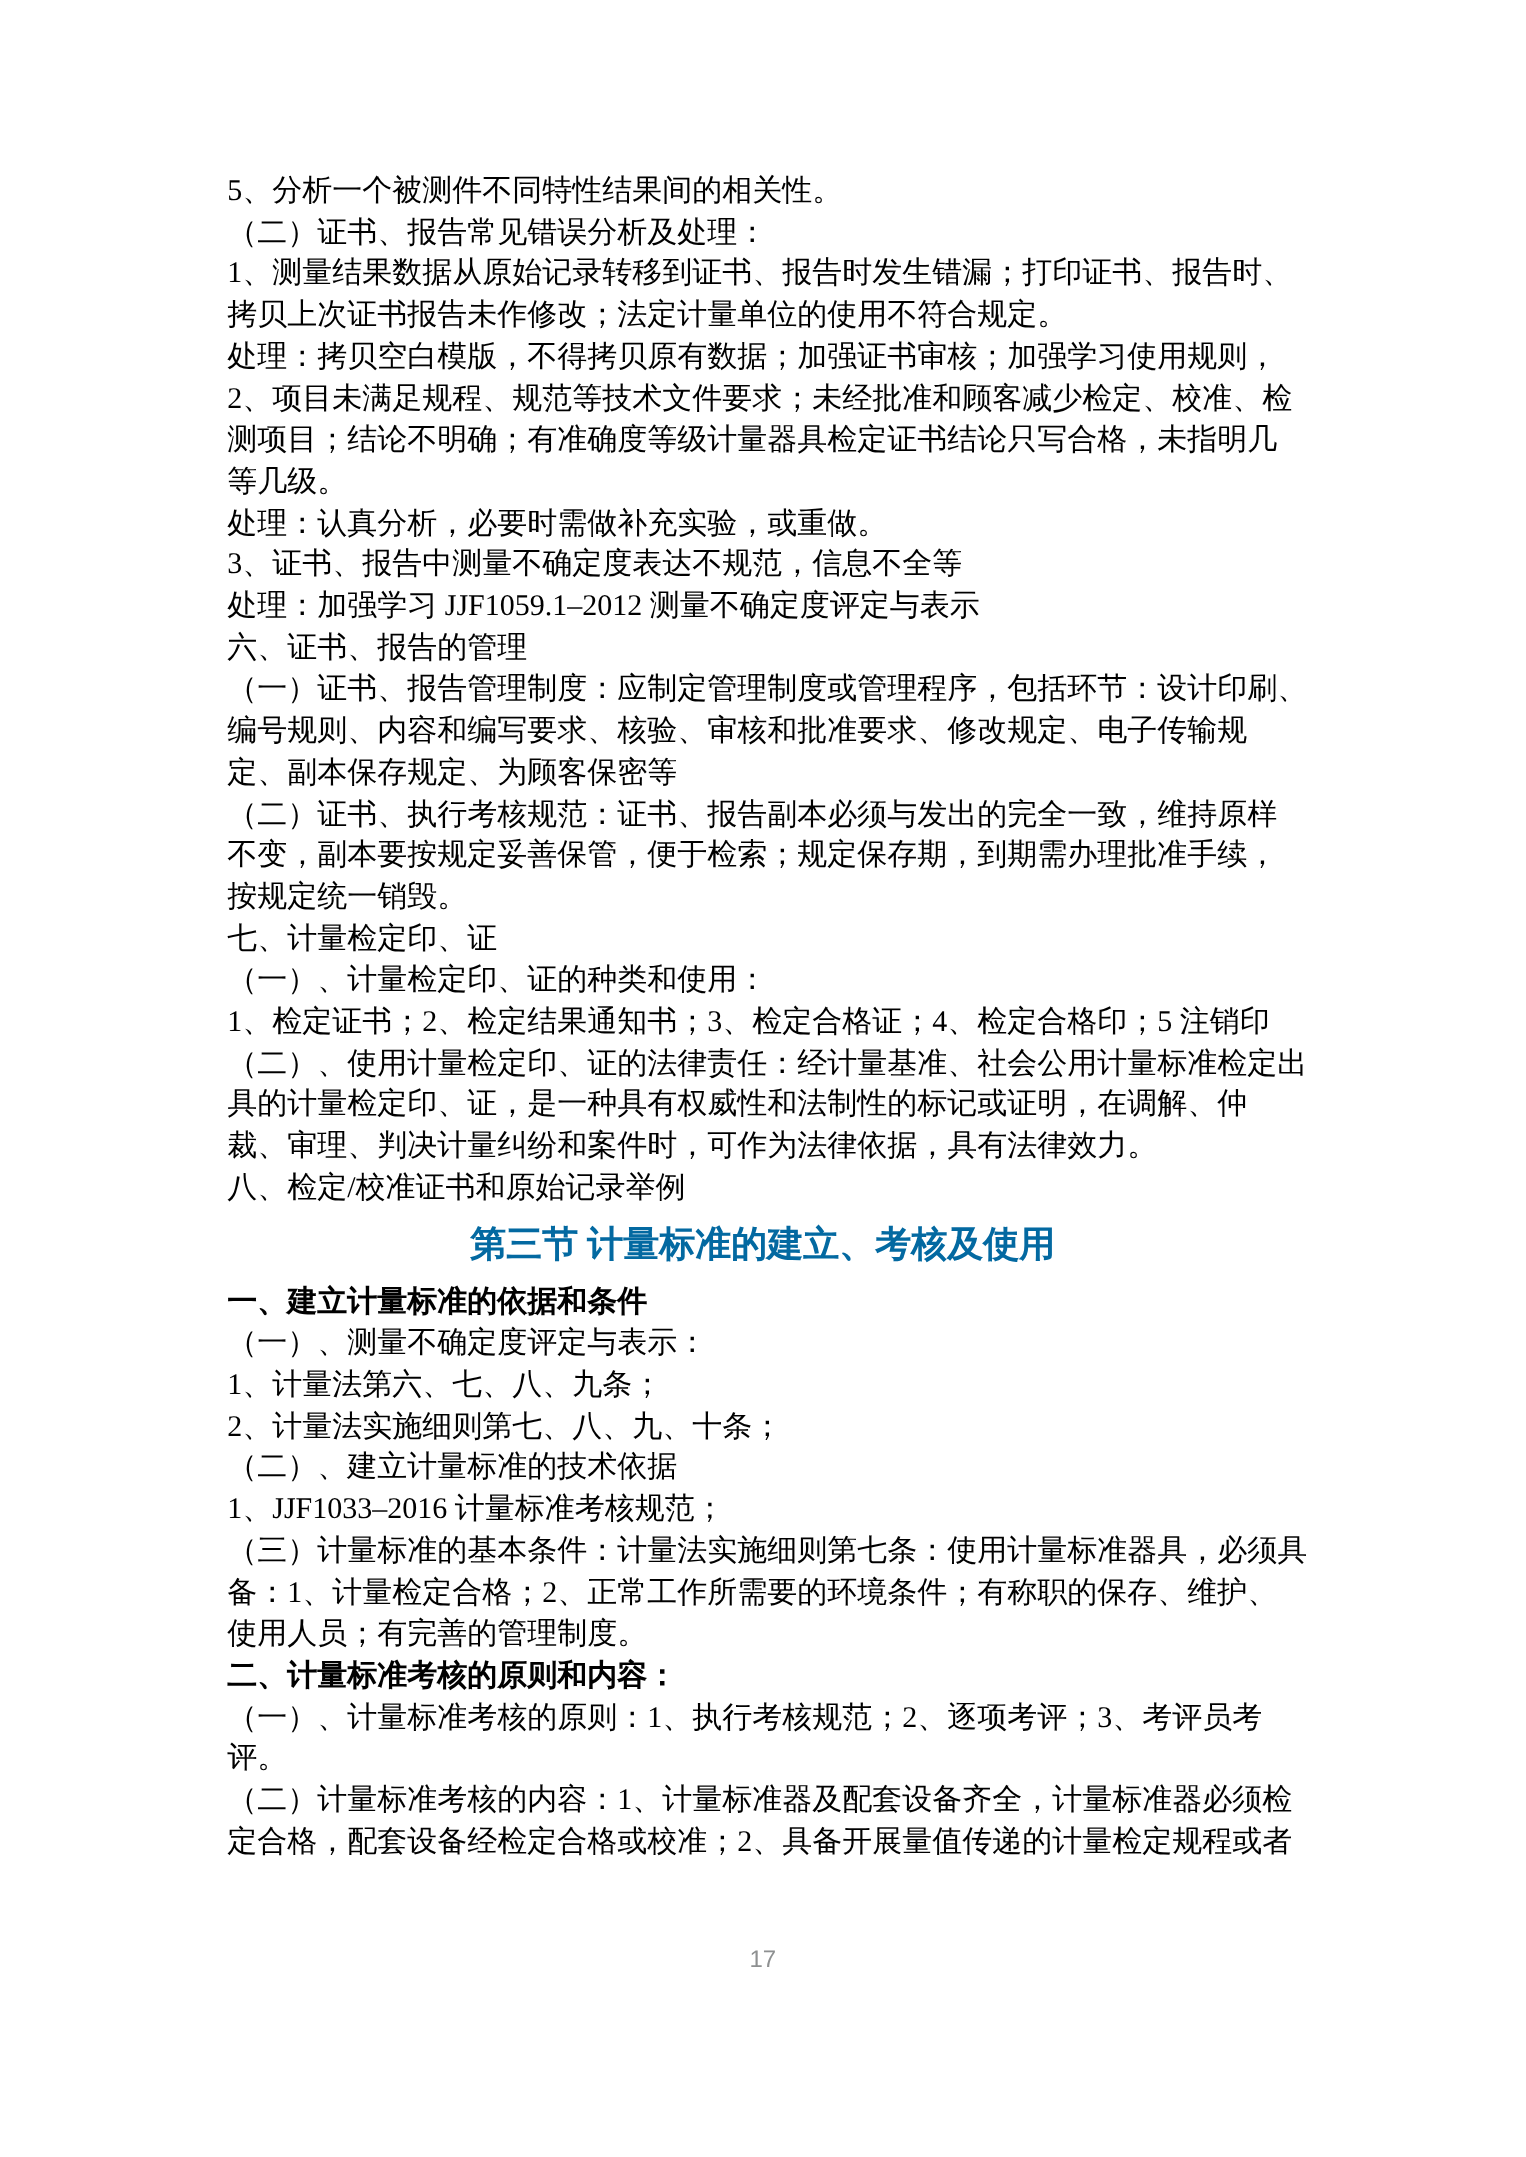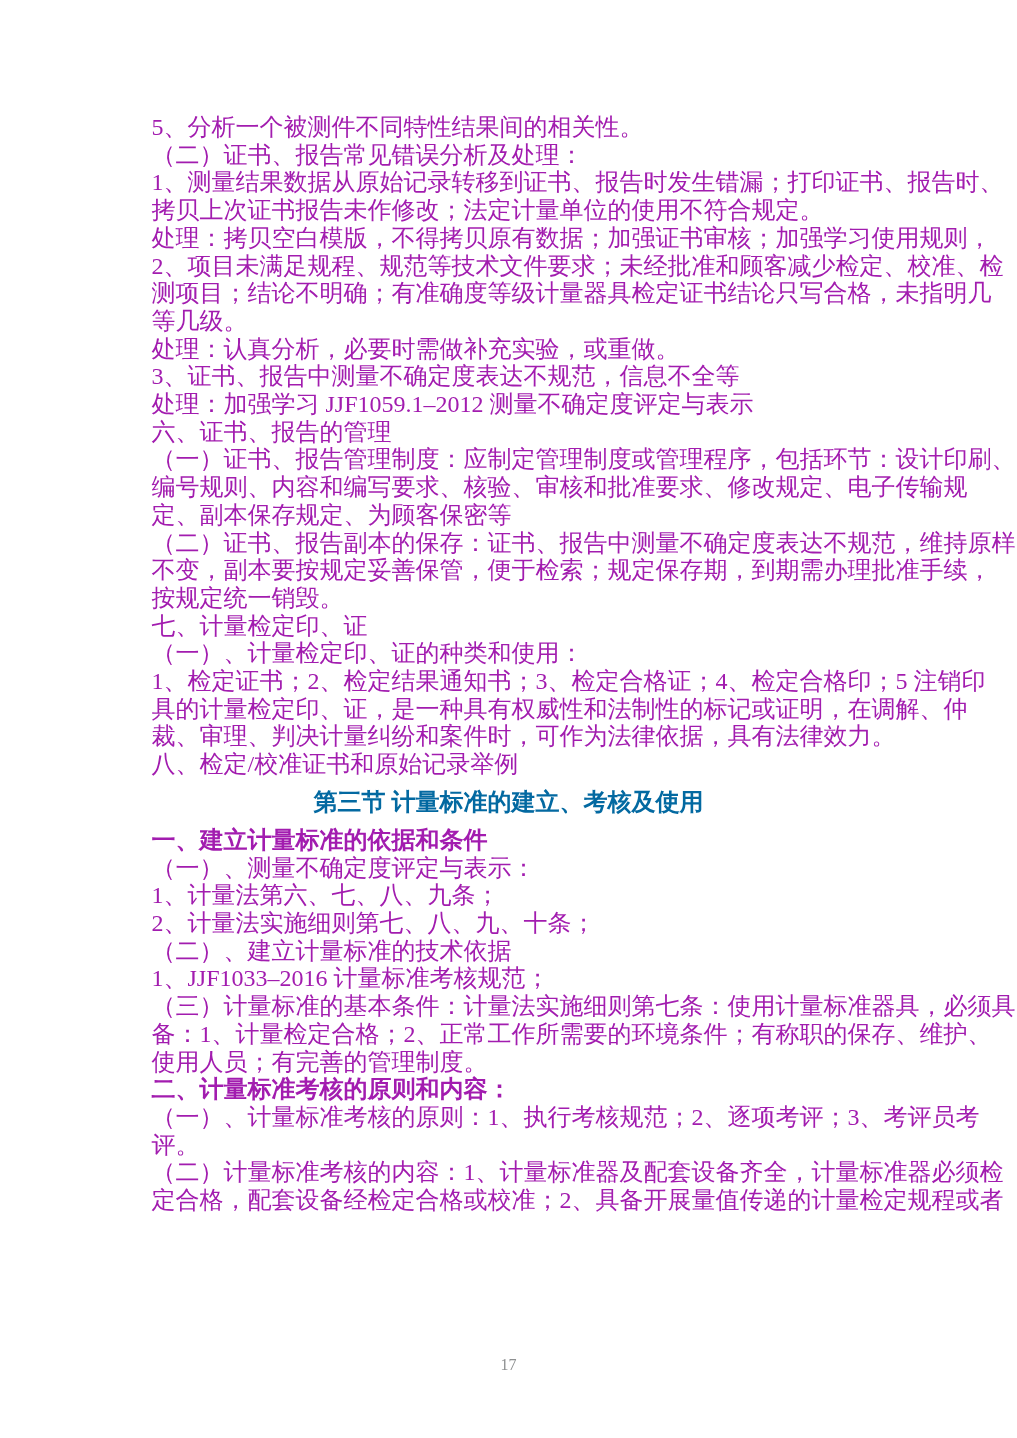--- a/index.html
+++ b/index.html
@@ -18,45 +18,45 @@
     width: 1017px;
     height: 1438px;
     background: #ffffff;
   }
   .content {
     width: 714px;
     margin: 0 auto;
     padding-top: 114px;
   }
   .line {
-    font-size: 24px;
+    font-size: 20px;
     line-height: 27.7px;
-    color: #a21caf;
+    color: #000000;
     white-space: nowrap;
   }
   .line.bold {
     font-weight: bold;
   }
   .section-heading {
     font-size: 24px;
     font-weight: bold;
     color: #0369a1;
     text-align: center;
     margin: 8px 0 10px 0;
     line-height: 30px;
   }
   .page-number {
     position: absolute;
     left: 0;
     right: 0;
-    top: 1356px;
+    top: 1298px;
     text-align: center;
     font-size: 16px;
     color: #8e9091;
-    font-family: Liberation Serif, serif;
+    font-family: Liberation Sans, sans-serif;
   }
 </style>
 </head>
 <body>
 
 <div class="page">
   <div class="content">
     <div id="block1">
         <div class="line">5、分析一个被测件不同特性结果间的相关性。</div>
         <div class="line">（二）证书、报告常见错误分析及处理：</div>
@@ -66,26 +66,27 @@
         <div class="line">2、项目未满足规程、规范等技术文件要求；未经批准和顾客减少检定、校准、检</div>
         <div class="line">测项目；结论不明确；有准确度等级计量器具检定证书结论只写合格，未指明几</div>
         <div class="line">等几级。</div>
         <div class="line">处理：认真分析，必要时需做补充实验，或重做。</div>
         <div class="line">3、证书、报告中测量不确定度表达不规范，信息不全等</div>
         <div class="line">处理：加强学习 JJF1059.1–2012 测量不确定度评定与表示</div>
         <div class="line">六、证书、报告的管理</div>
         <div class="line">（一）证书、报告管理制度：应制定管理制度或管理程序，包括环节：设计印刷、</div>
         <div class="line">编号规则、内容和编写要求、核验、审核和批准要求、修改规定、电子传输规</div>
         <div class="line">定、副本保存规定、为顾客保密等</div>
-        <div class="line">（二）证书、报告副本的保存：证书、报告中测量不确定度表达不规范，维持原样</div>
+        <div class="line">（二）证书、执行考核规范：证书、报告副本必须与发出的完全一致，维持原样</div>
         <div class="line">不变，副本要按规定妥善保管，便于检索；规定保存期，到期需办理批准手续，</div>
         <div class="line">按规定统一销毁。</div>
         <div class="line">七、计量检定印、证</div>
         <div class="line">（一）、计量检定印、证的种类和使用：</div>
         <div class="line">1、检定证书；2、检定结果通知书；3、检定合格证；4、检定合格印；5 注销印</div>
+        <div class="line">（二）、使用计量检定印、证的法律责任：经计量基准、社会公用计量标准检定出</div>
         <div class="line">具的计量检定印、证，是一种具有权威性和法制性的标记或证明，在调解、仲</div>
         <div class="line">裁、审理、判决计量纠纷和案件时，可作为法律依据，具有法律效力。</div>
         <div class="line">八、检定/校准证书和原始记录举例</div>
       </div>
     <div class="section-heading">第三节 计量标准的建立、考核及使用</div>
     <div id="block2">
         <div class="line bold">一、建立计量标准的依据和条件</div>
         <div class="line">（一）、测量不确定度评定与表示：</div>
         <div class="line">1、计量法第六、七、八、九条；</div>
         <div class="line">2、计量法实施细则第七、八、九、十条；</div>

